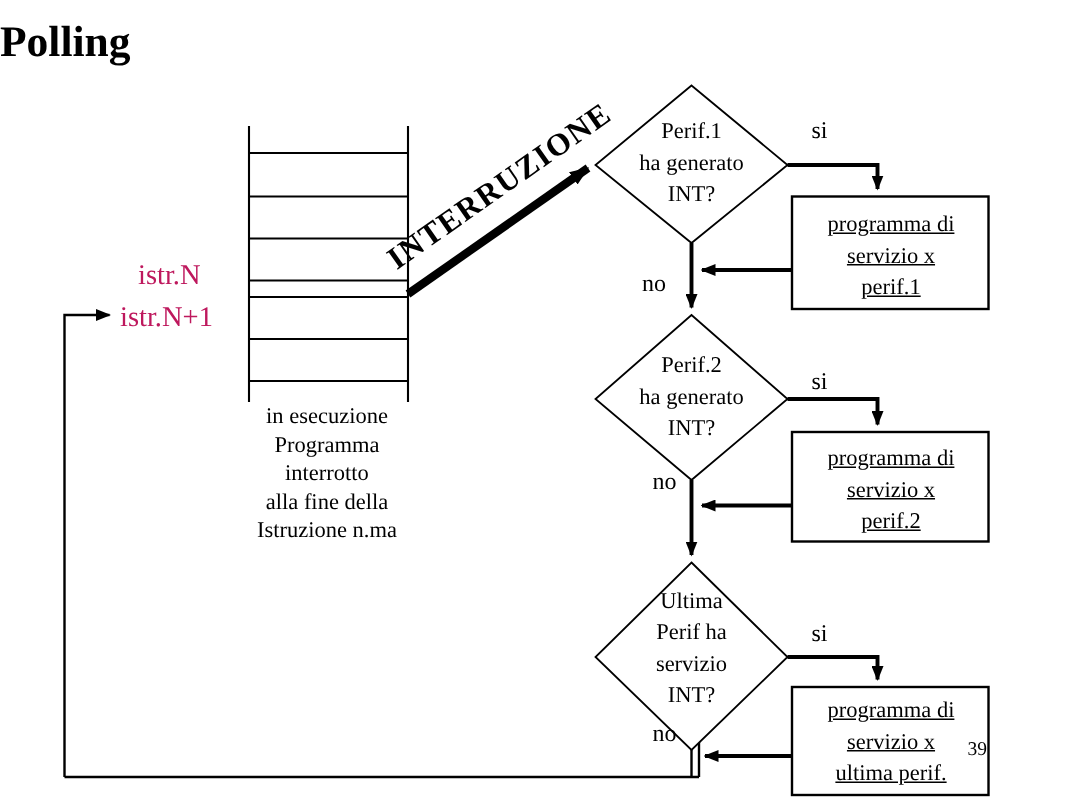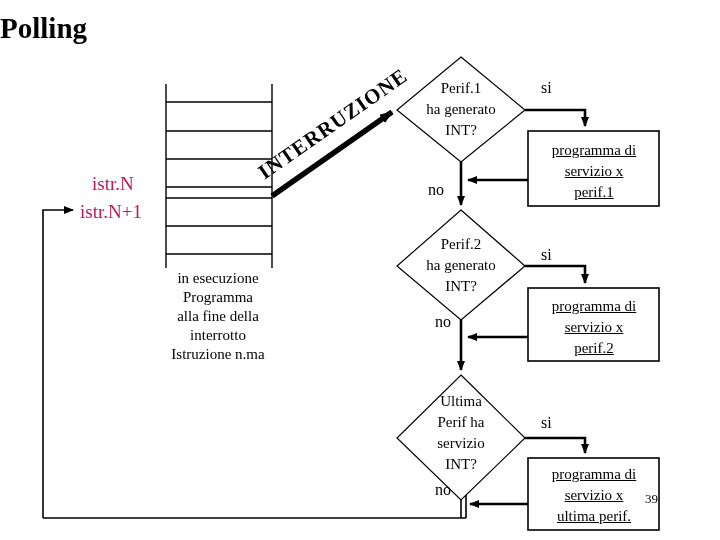--- a/index.html
+++ b/index.html
@@ -184,22 +184,22 @@
       <path d="M461,500 L461,518"></path>
     </g>
   </svg>
 
   <div class="txt left big" style="left:92px; top:172px;">istr.N</div>
   <div class="txt left big" style="left:80px; top:200px;">istr.N+1</div>
 
   <div class="caption" style="left:118px; top:269px;">
     <div>in esecuzione</div>
     <div>Programma</div>
+    <div>interrotto</div>
     <div>alla fine della</div>
-    <div>interrotto</div>
     <div>Istruzione n.ma</div>
   </div>
 
   <div class="interr" style="left:268px; top:160px; transform: rotate(-35deg);">INTERRUZIONE</div>
 
   <div class="diamond-text" style="left:396px; top:78px;">
     <div>Perif.1</div>
     <div>ha generato</div>
     <div>INT?</div>
   </div>

